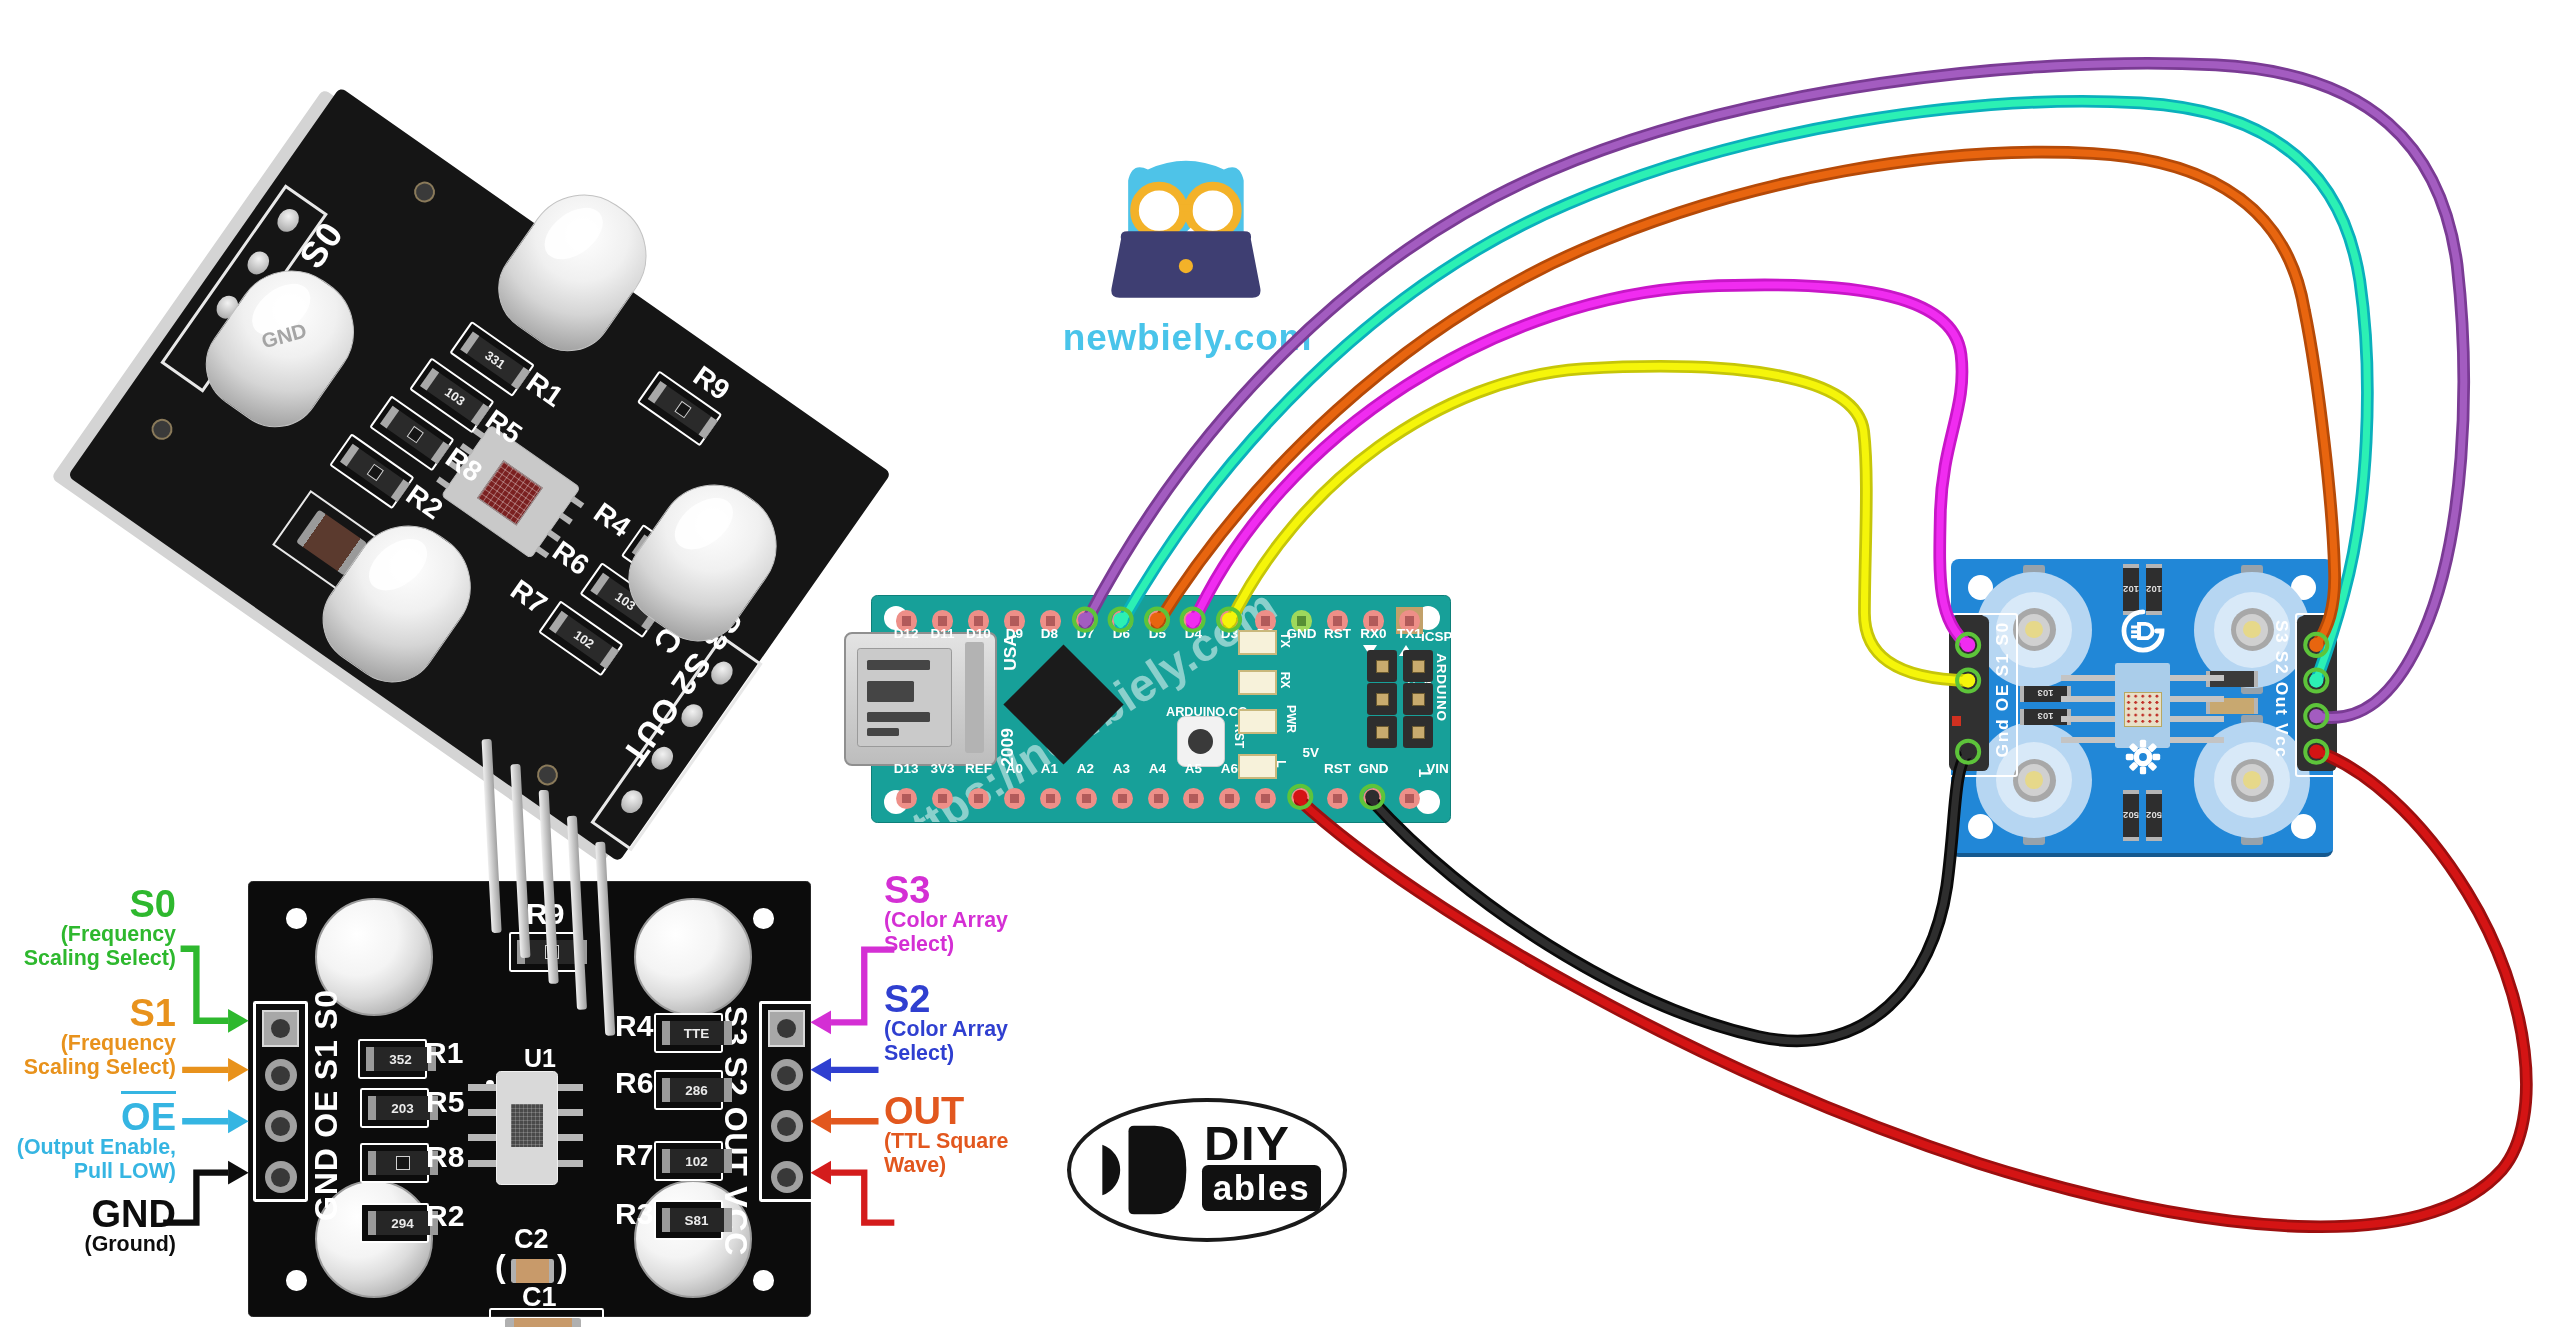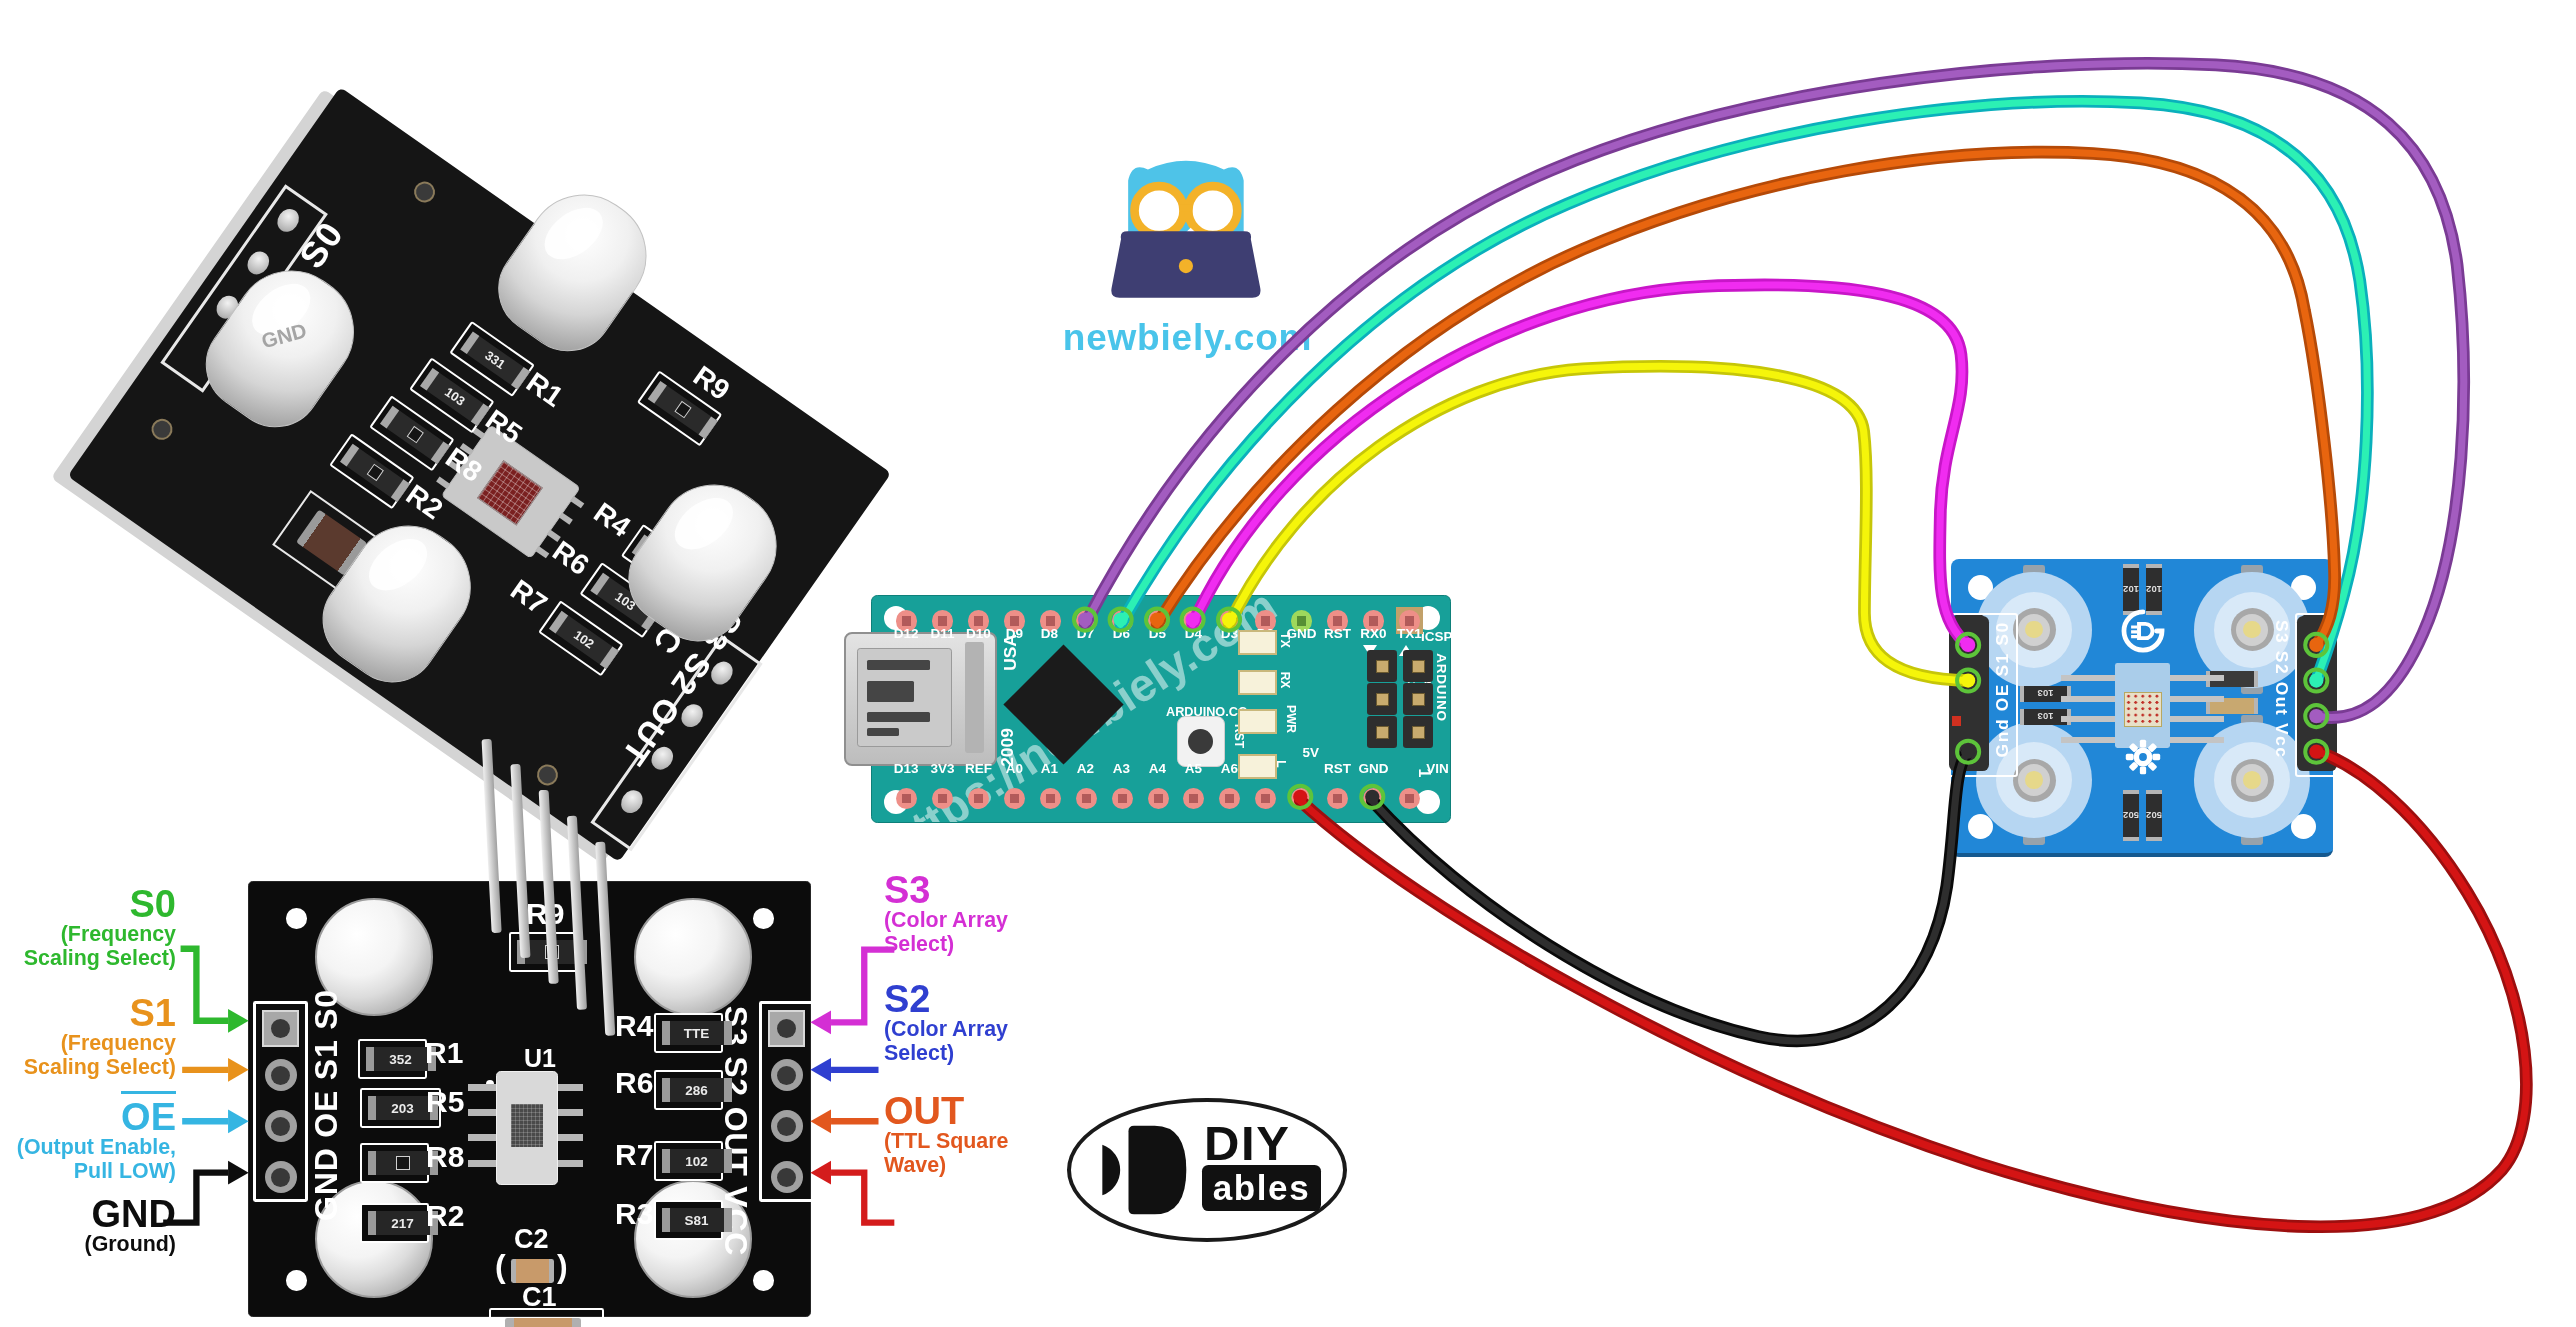--- a/index.html
+++ b/index.html
@@ -451,32 +451,32 @@
         <div class="abs" style="left: 305px; top: 278px; width: 29px; height: 7.1px; background: rgb(184, 184, 184);"></div>
       </div>
     <div class="abs" style="left:247px;top:189px;width:60px;height:112px;background:#d9d9d9;border:1.6px solid #f0f0f0;border-radius:4.7px;">
       <div class="abs" style="left:14.2px;top:32px;width:32px;height:43px;background:#4a4a4a;background-image:linear-gradient(rgba(255,255,255,.18) 0.8px, transparent 0.8px),linear-gradient(90deg, rgba(255,255,255,.18) 0.8px, transparent 0.8px);background-size:4px 4px;"></div>
     </div>
     <div id="poGen">
         <div class="abs rpk" style="left: 109px; top: 157px;">
           <div class="abs body flexc">352</div>
         </div>
         <div class="abs rlab" style="left: 176px; top: 154px;">R1</div>
-        <div class="abs rpk" style="left: 111px; top: 206px; padding-left: 12px;">
+        <div class="abs rpk" style="left: 111px; top: 206px;">
           <div class="abs body flexc">203</div>
         </div>
         <div class="abs rlab" style="left: 177px; top: 203px;">R5</div>
         <div class="abs rpk" style="left: 111px; top: 261px;">
           <div class="abs body flexc">
             <div class="sqr"></div>
           </div>
         </div>
         <div class="abs rlab" style="left: 177px; top: 258px;">R8</div>
         <div class="abs rpk" style="left: 111px; top: 321px;">
-          <div class="abs body flexc">217</div>
+          <div class="abs body flexc">294</div>
         </div>
         <div class="abs rlab" style="left: 177px; top: 317px;">R2</div>
         <div class="abs rpk" style="left: 260px; top: 50px;">
           <div class="abs body flexc">
             <div class="sqr"></div>
           </div>
         </div>
         <div class="abs rlab" style="left: 277px; top: 15px;">R9</div>
         <div class="abs rpk" style="left: 405px; top: 131px;">
           <div class="abs body flexc">TTE</div>

